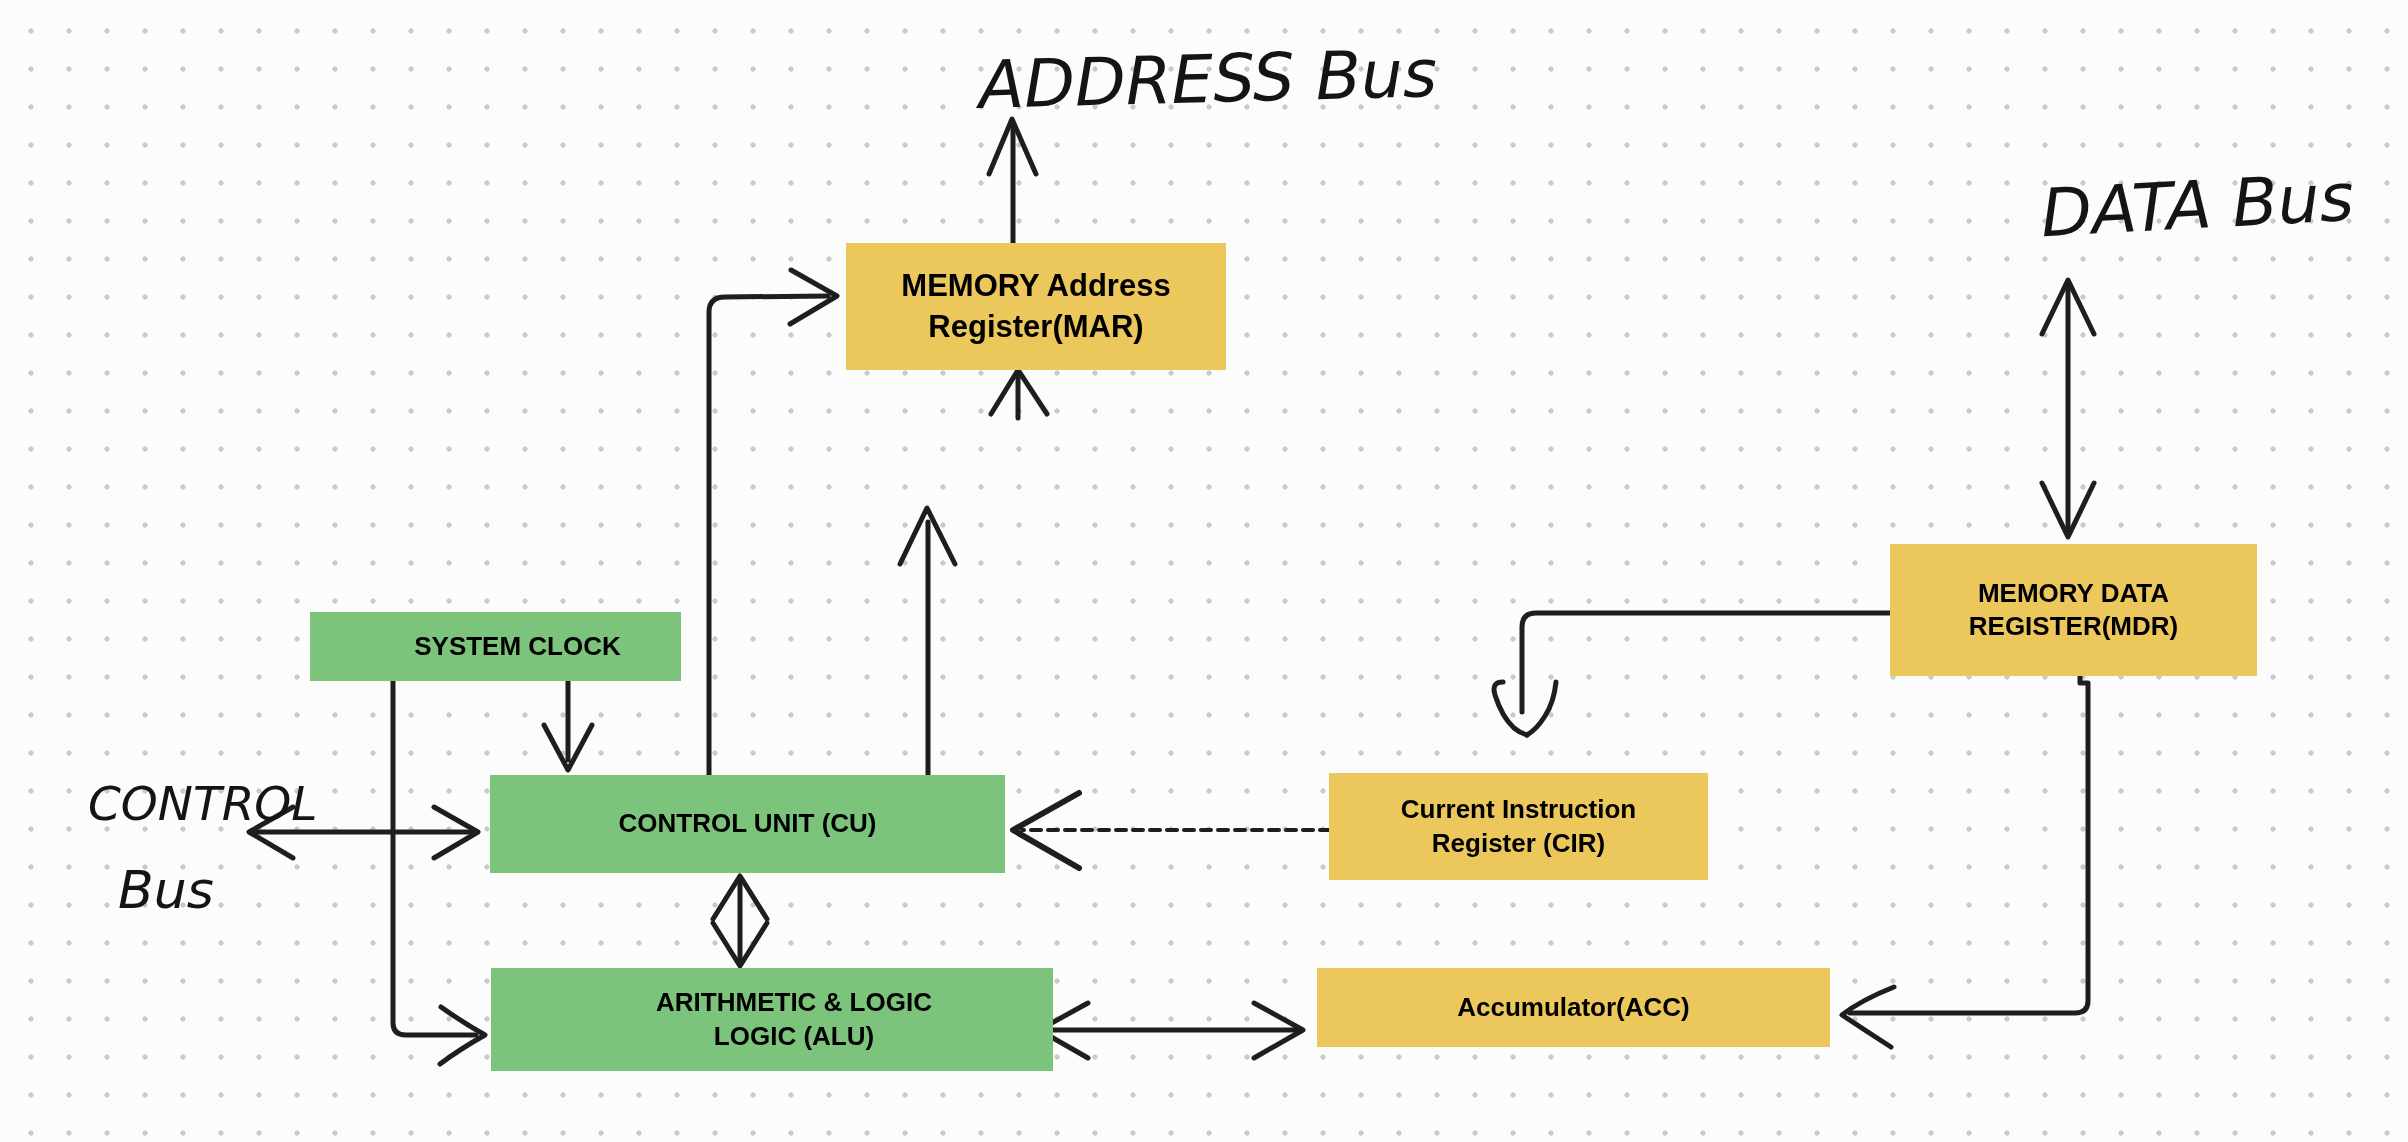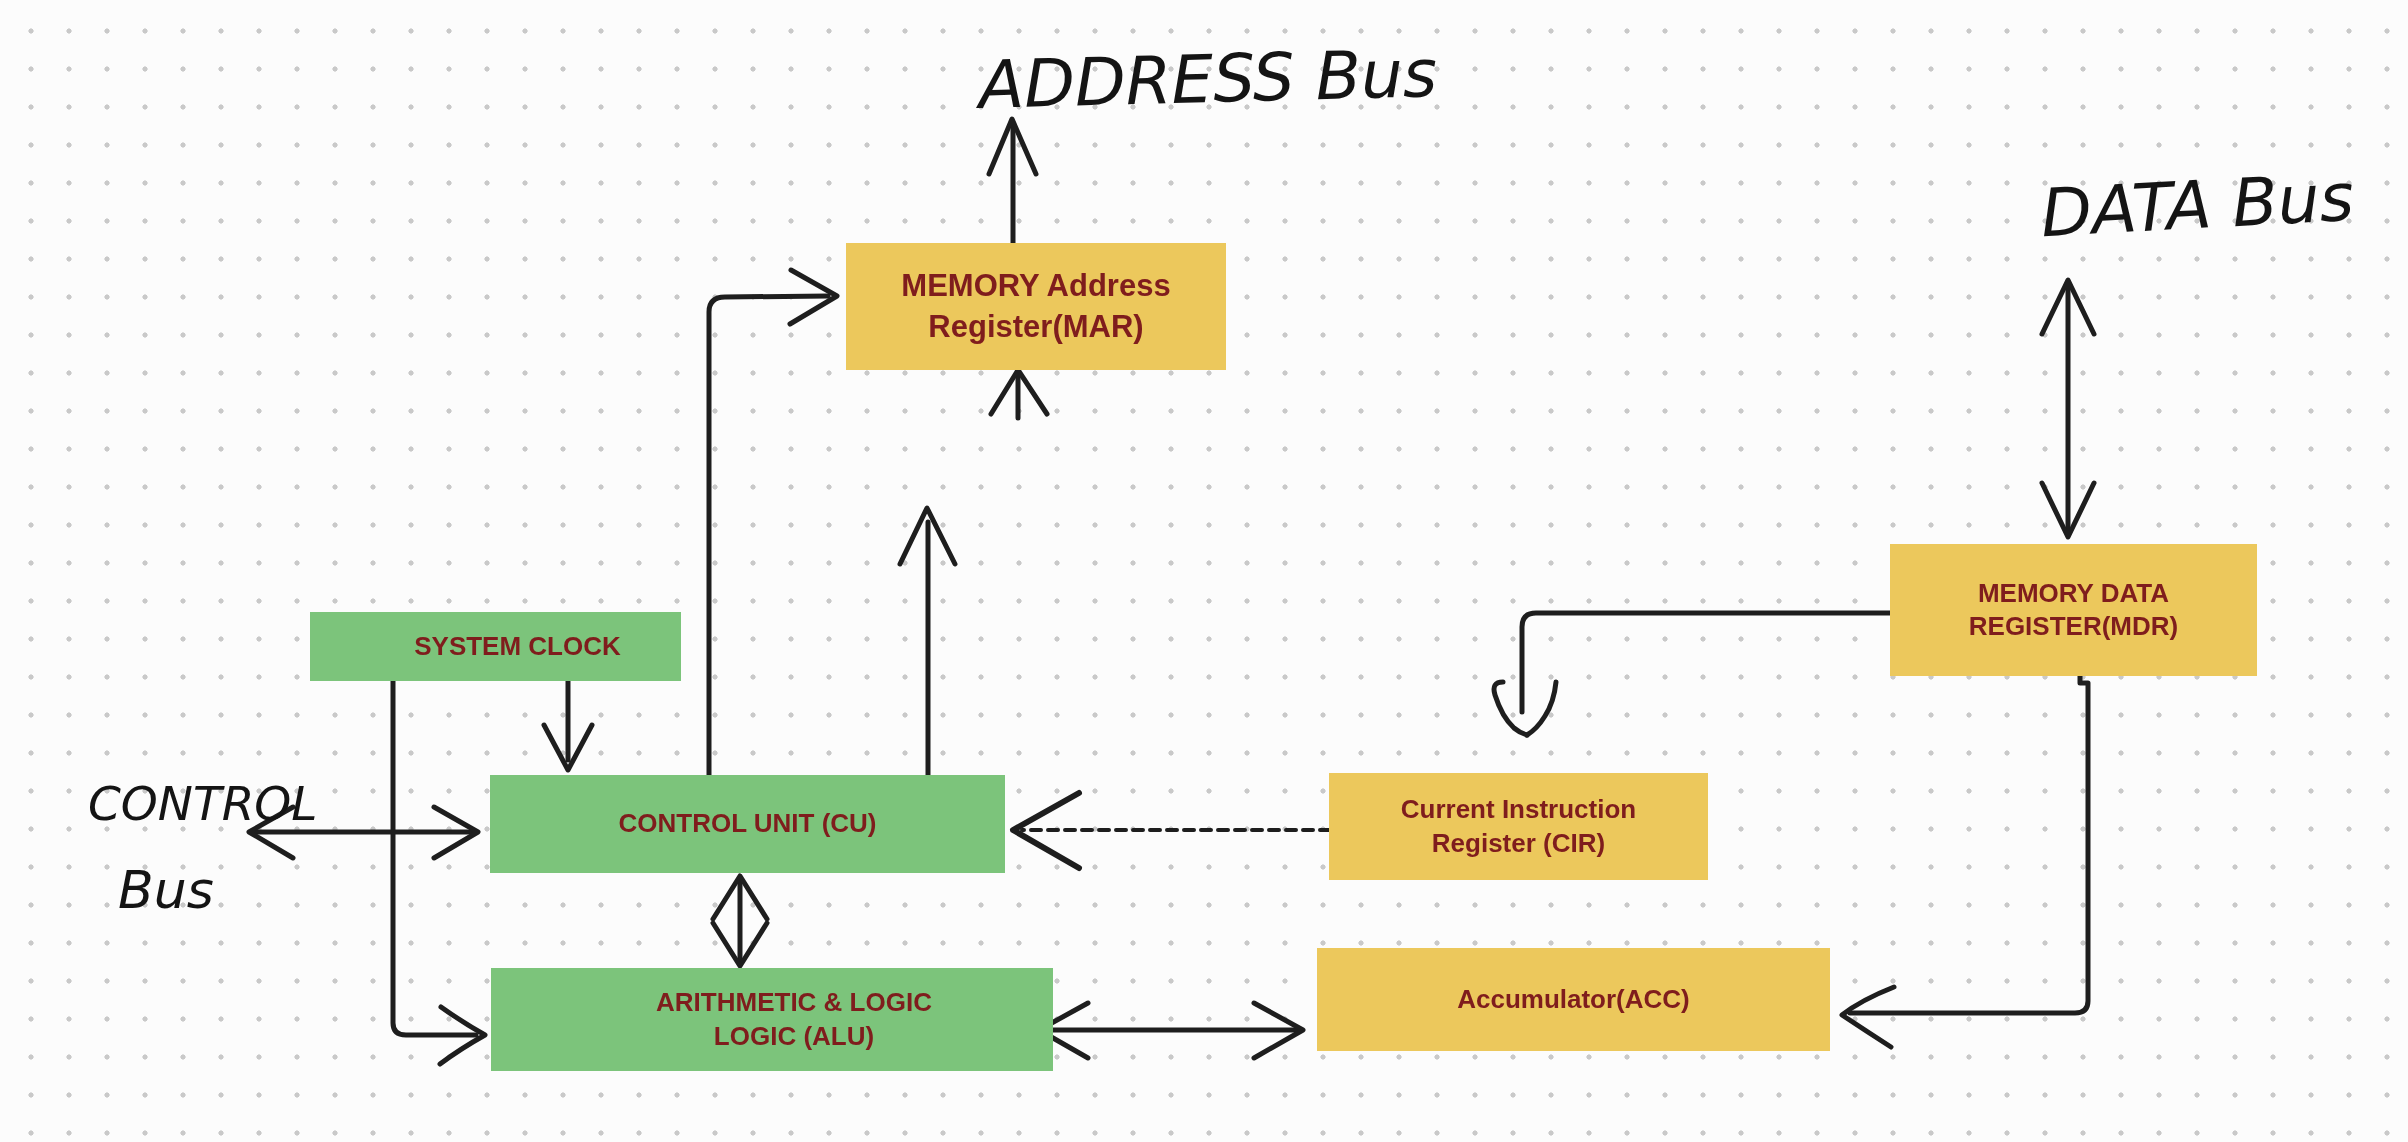--- a/index.html
+++ b/index.html
@@ -18,21 +18,21 @@
   .wires path.dashed{stroke-dasharray:10 7;stroke-width:4;}
   .wires path.bighead{stroke-width:6;}
   .hand{font-family:"DejaVu Sans",sans-serif;font-style:italic;font-weight:400;fill:#141414;}
   .hand-lg{font-size:66px;}
   .hand-md{font-size:47px;}
   .hand-md2{font-size:52px;}
   .node{
     position:absolute;
     display:flex;flex-direction:column;align-items:center;justify-content:center;
     text-align:center;
-    font-weight:700;color:#7f1d1d;
+    font-weight:700;color:#000000;
     font-size:26px;line-height:1.28;
   }
   .node.big{font-size:31px;line-height:1.3;}
   .yellow{background:#ecc85c;}
   .green{background:#7cc47b;}
 </style>
 </head>
 <body>
 
 <div class="canvas">
@@ -137,17 +137,17 @@
   <div class="node yellow" style="left:1890px;top:544px;width:367px;height:132px;">
     <span>MEMORY DATA</span>
     <span>REGISTER(MDR)</span>
   </div>
 
   <div class="node green" style="left:491px;top:968px;width:518px;height:103px;padding-left:44px;">
     <span>ARITHMETIC &amp; LOGIC</span>
     <span>LOGIC (ALU)</span>
   </div>
 
-  <div class="node yellow" style="left:1317px;top:948px;width:513px;height:103px;">
+  <div class="node yellow" style="left:1317px;top:968px;width:513px;height:79px;">
     <span>Accumulator(ACC)</span>
   </div>
 
 </div>
 
 </body></html>

